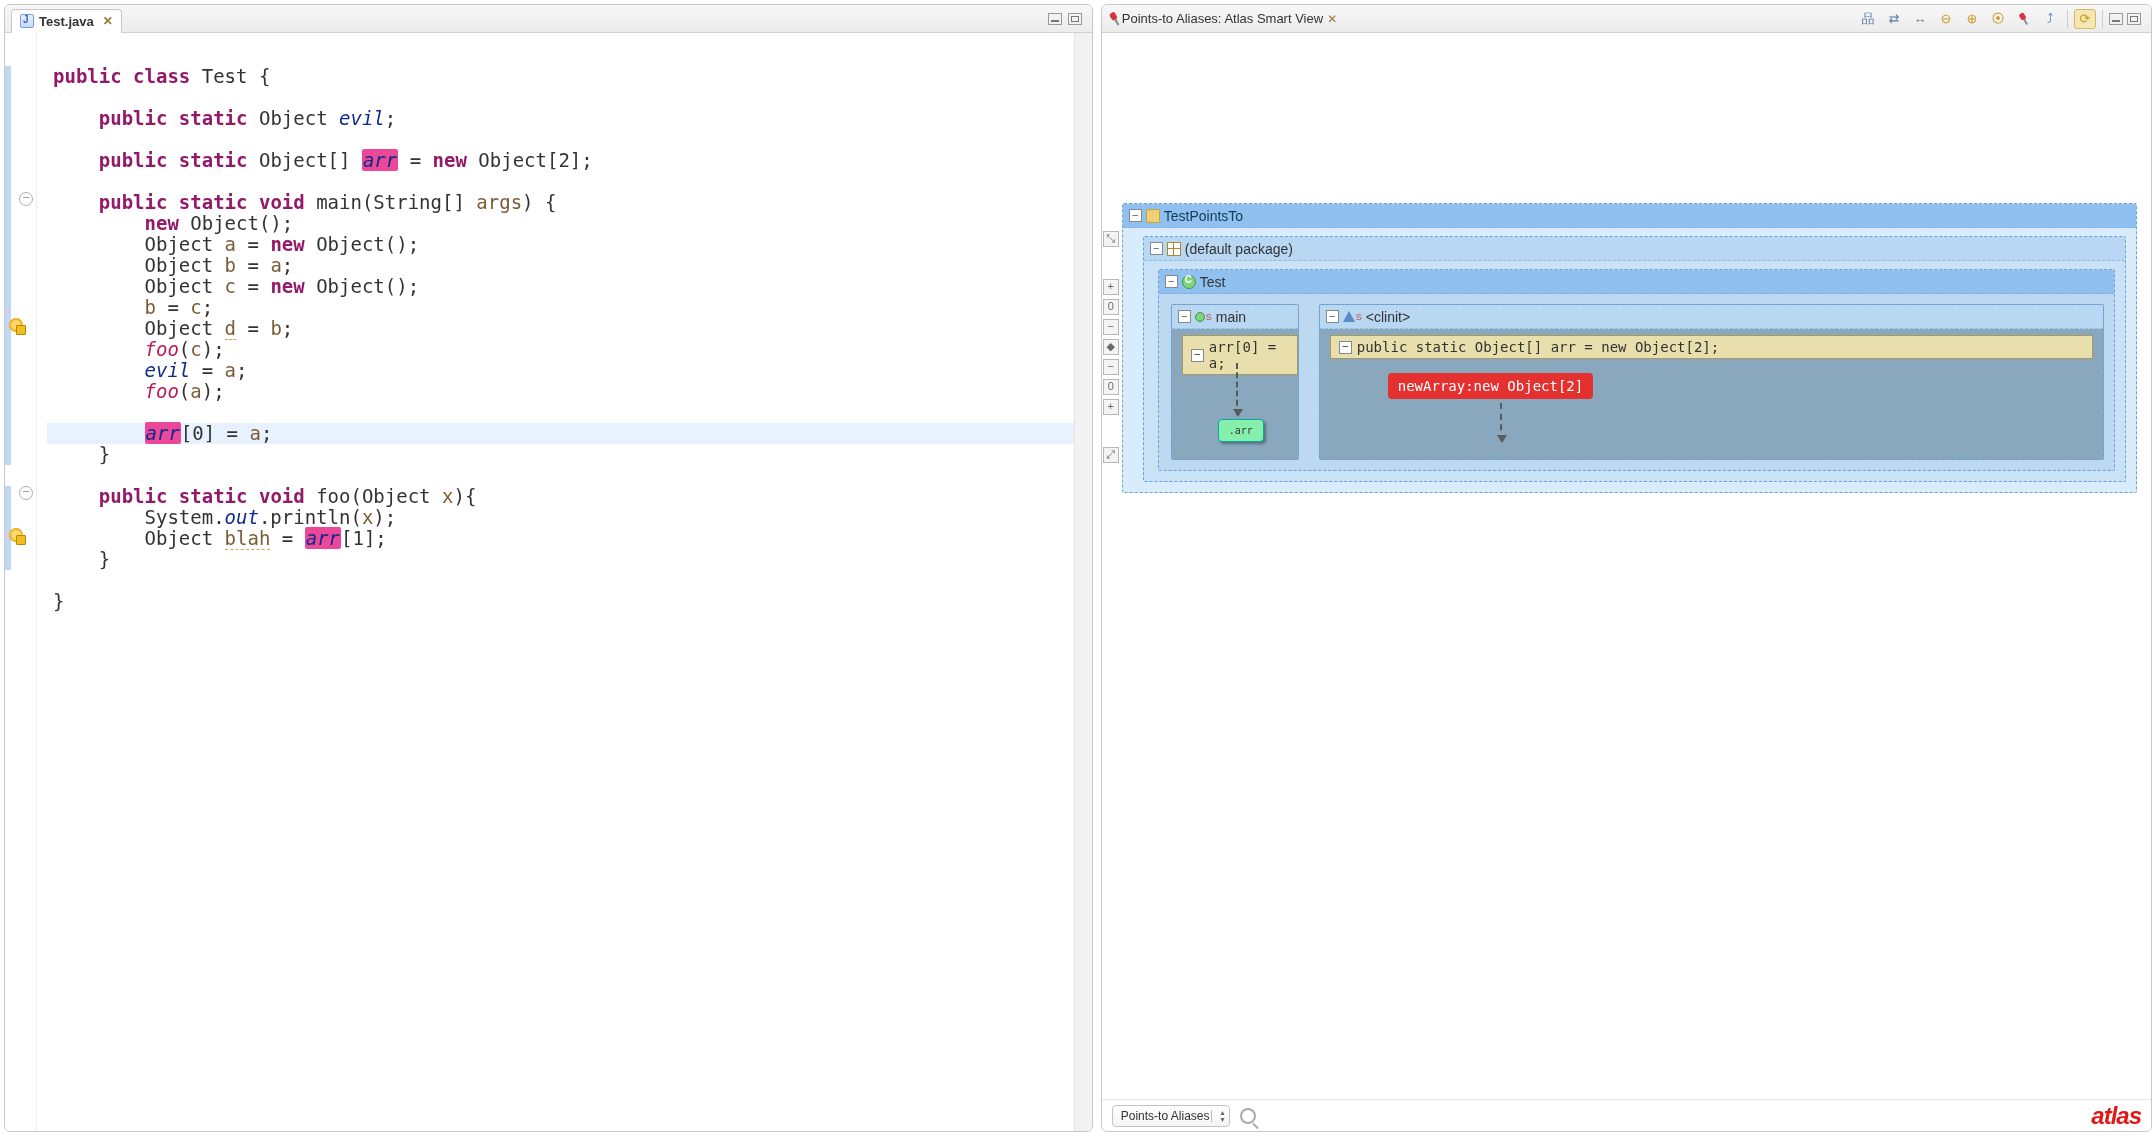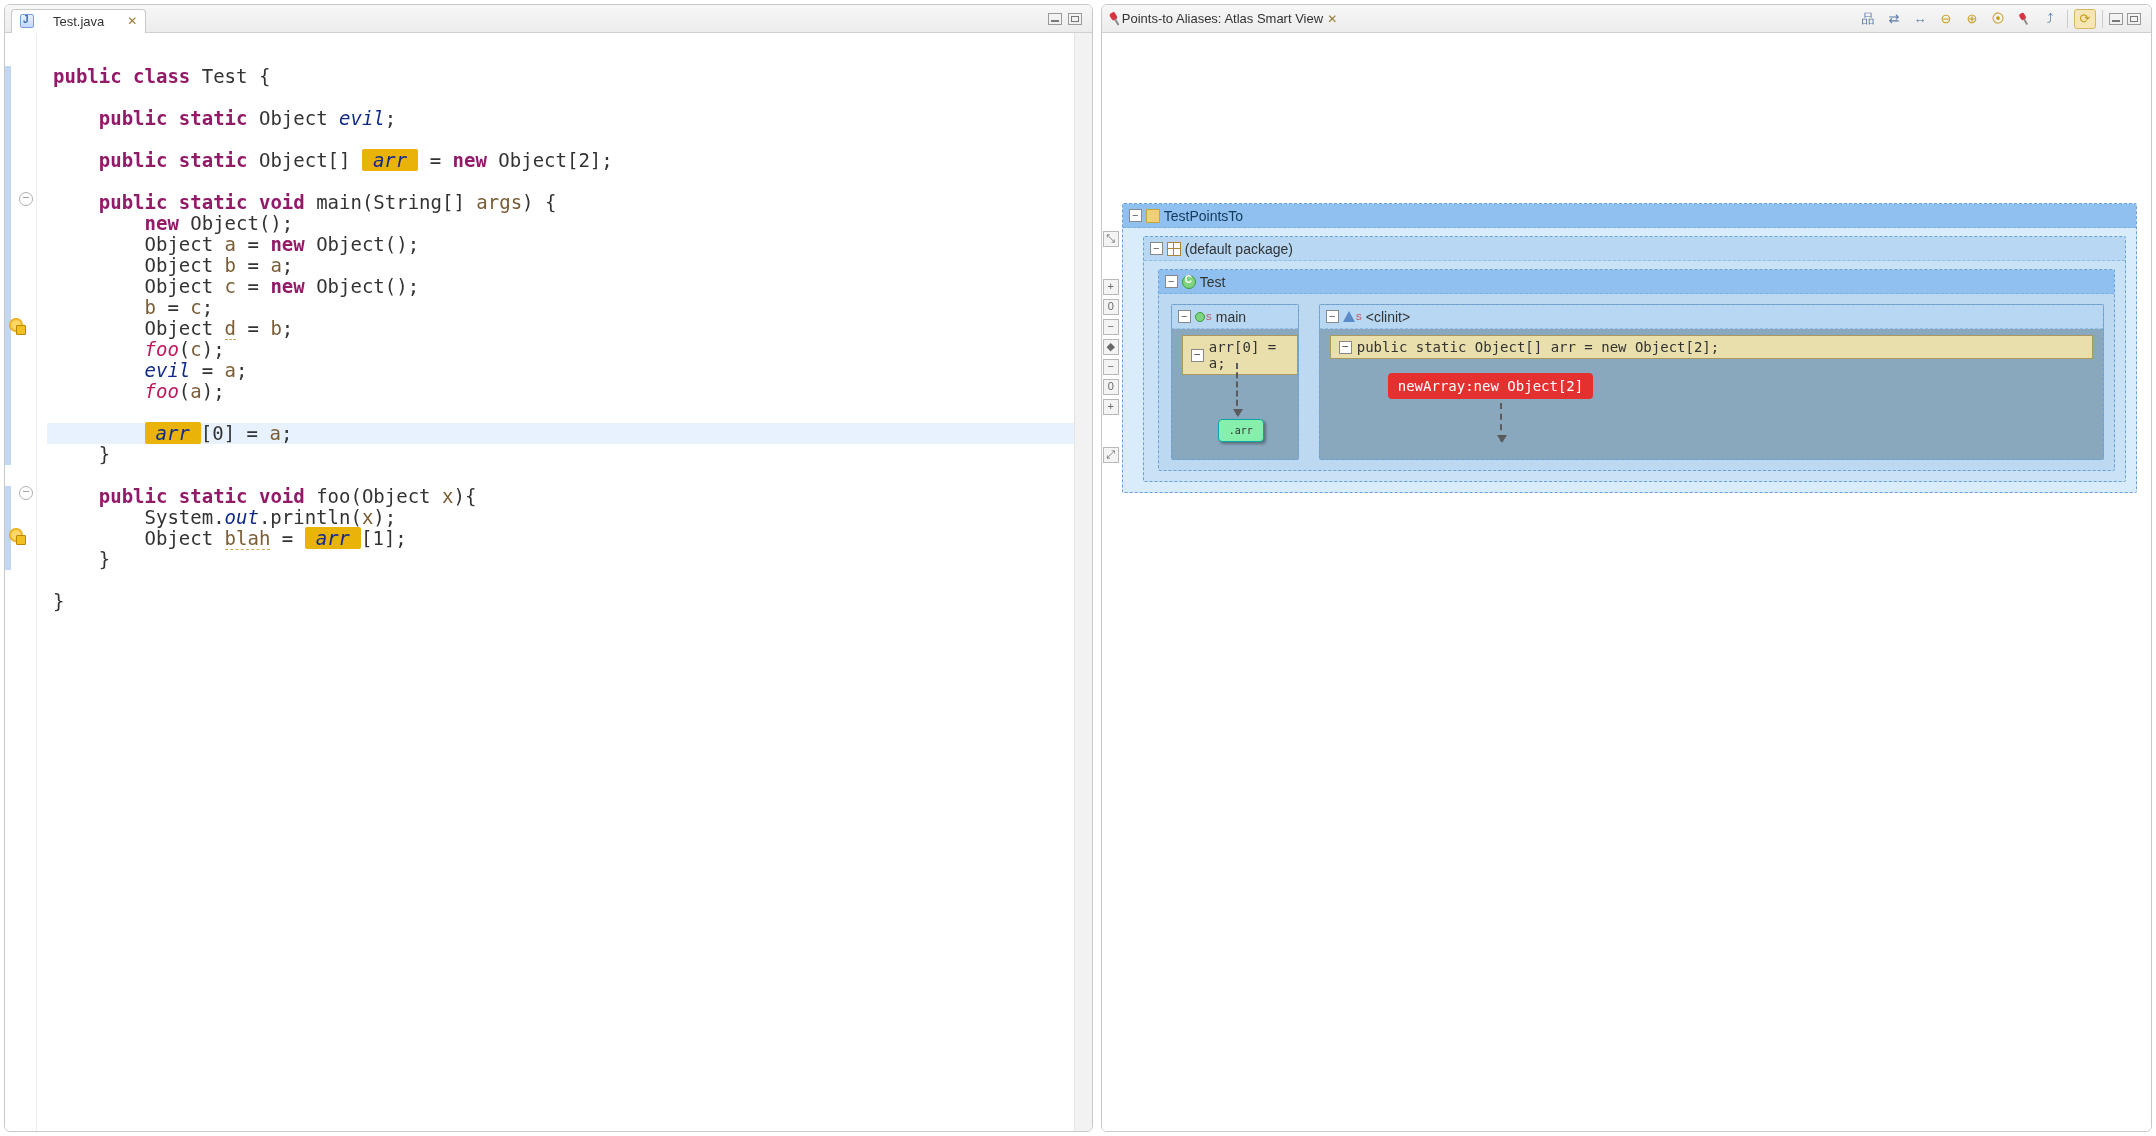--- a/index.html
+++ b/index.html
@@ -31,28 +31,29 @@
     display: flex;
     align-items: center;
     height: 28px;
     background: linear-gradient(#f7f7f7, #ececec);
     border-bottom: 1px solid #d0d0d0;
     padding: 0 6px;
   }
   .tab {
     display: flex;
     align-items: center;
-    gap: 19px;
+    gap: 5px;
     padding: 2px 8px;
     background: #fff;
     border: 1px solid #c8c8c8;
     border-bottom: none;
     border-radius: 4px 4px 0 0;
     height: 24px;
     margin-top: 4px;
+    font-weight: bold;
   }
   .java-icon {
     width: 14px;
     height: 14px;
     background: linear-gradient(#e8f0ff, #c4d8ff);
     border: 1px solid #7aa0d8;
     border-radius: 2px;
     position: relative;
   }
   .java-icon::after {
@@ -156,21 +157,21 @@
     white-space: pre;
     overflow: auto;
     position: relative;
   }
   pre.code .line { display: block; min-height: 21px; padding-left: 6px; }
   pre.code .hl-line { background: #e7f2fe; }
   .kw   { color: #931a68; font-weight: bold; }
   .fld  { color: #102a8a; font-style: italic; }
   .fld2 { color: #be185d; font-style: italic; }
   .arg  { color: #7a5c36; }
-  .boxed { background: #eab308; border-radius: 2px; padding: 0 11px; }
+  .boxed { background: #ec4899; border-radius: 2px; padding: 0 1px; }
   .under { border-bottom: 1px dashed #caa94f; }
 
   .scroll-overview {
     width: 18px;
     background: #f2f2f2;
     border-left: 1px solid #e4e4e4;
   }
 
   
   .atlas-pane {
@@ -553,15 +554,23 @@
                 <div class="arrow" style="left:180px; top:98px; height:38px"></div>
               </div>
 
             </div>
           </div>
         </div>
 
       </div>
     </div>
 
+    <div class="atlas-footer">
+      <div class="combo">
+        <span>Points-to Aliases</span>
+        <span class="chevrons">▴<br>▾</span>
+      </div>
+      <span class="search-ico"></span>
+      <span class="atlas-logo">atlas</span>
+    </div>
   </div>
 
 </div>
 
 </body></html>

